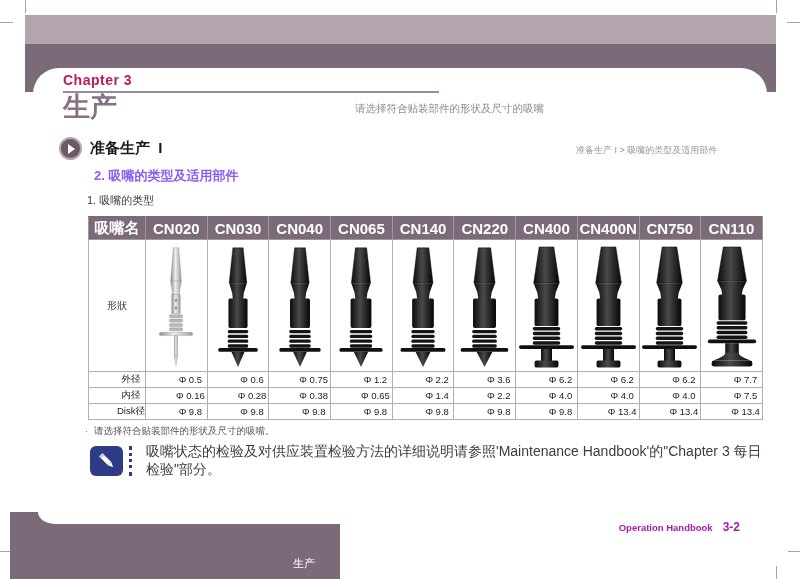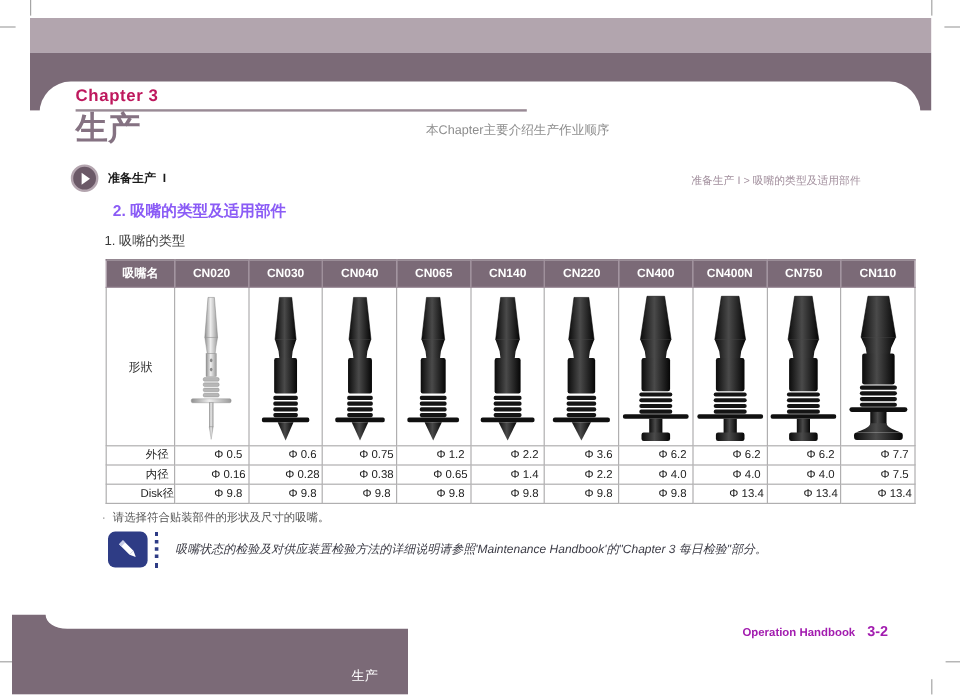--- a/index.html
+++ b/index.html
@@ -19,48 +19,48 @@
 
   .chapter-wrap{position:absolute;left:30px;top:3px;width:376px;border-bottom:2px solid #998a95;padding-bottom:2px;}
   .chapter-label{font-size:14px;font-weight:bold;color:#be185d;letter-spacing:.5px;}
   .chapter-title{position:absolute;left:30px;top:21px;font-size:27px;font-weight:bold;color:#857282;}
   .chapter-note{position:absolute;left:322px;top:34px;font-size:10.5px;color:#8d8d8d;}
 
   .section-row{position:absolute;left:26px;top:69px;display:flex;align-items:center;}
   .play-icon{width:19px;height:19px;border-radius:50%;background:#6b5967;border:2px solid #b4a5af;position:relative;flex:none;}
   .play-icon::after{content:'';position:absolute;left:7px;top:4.5px;border-left:7px solid #fff;
         border-top:5px solid transparent;border-bottom:5px solid transparent;}
-  .section-title{margin-left:8px;font-size:10px;font-weight:bold;color:#1a1a1a;white-space:pre;}
+  .section-title{margin-left:8px;font-size:15px;font-weight:bold;color:#1a1a1a;white-space:pre;}
   .breadcrumb{position:absolute;left:543px;top:76px;font-size:9px;color:#a violet;}
   .breadcrumb{color:#a18e9c;}
 
   .heading{position:absolute;left:61px;top:99px;font-size:13px;font-weight:bold;color:#8b5cf6;}
   .subheading{position:absolute;left:54px;top:125px;font-size:11px;color:#3a3a3a;}
 
   
   .spec-table{position:absolute;left:55px;top:148px;border-collapse:collapse;table-layout:fixed;width:674px;}
   .spec-table col.c-label{width:57px;}
   .spec-table col.c-noz{width:61.7px;}
-  .spec-table th{background:#7b6a77;color:#fff;font-size:10px;font-weight:bold;height:22px;
+  .spec-table th{background:#7b6a77;color:#fff;font-size:15px;font-weight:bold;height:22px;
         border:1px solid #a394a0;border-top:1px solid #7b6a77;padding:0;}
   .spec-table td{border:1px solid #b0afb0;text-align:center;padding:0;background:#fff;}
   .shape-row td{height:131px;vertical-align:bottom;}
   .shape-row td.rowlabel{vertical-align:middle;text-align:center;}
   .spec-row td{height:15px;font-size:9.5px;color:#222;padding-left:28px;}
   .rowlabel{font-size:10px;color:#333;}
   .noz{display:block;margin:0 auto 2px auto;}
 
   .bullet-note{position:absolute;left:52px;top:357px;font-size:9.5px;color:#555;text-align:center;}
   .bullet-note .marker{margin-right:6px;font-size:9px;color:#777;}
 
   .note-block{position:absolute;left:57px;top:375px;display:flex;align-items:center;}
   .pencil-icon{width:33px;height:30px;background:#2e3c85;border-radius:6px;flex:none;
         display:flex;align-items:center;justify-content:center;}
   .note-dots{height:30px;margin-left:6px;border-left:3px dotted #2e3c85;flex:none;}
-  .note-text{margin-left:14px;font-size:10px;color:#3c3c46;font-style:italic;}
+  .note-text{margin-left:14px;font-size:14px;color:#3c3c46;}
 
   .footer{position:absolute;right:27px;top:449px;color:#a21caf;white-space:nowrap;}
   .footer .fb{font-size:9.5px;font-weight:bold;}
   .footer .fp{font-size:12px;font-weight:bold;margin-left:10px;}
 
   
   .prod-tab{position:absolute;left:10px;top:512px;width:330px;height:67px;}
   .prod-tab-label{position:absolute;left:10px;top:512px;width:305px;text-align:right;
         color:#fff;font-size:11px;padding-top:44px;}
 
@@ -154,21 +154,21 @@
 
   <div class="band-light"></div>
   <div class="band-dark"></div>
 
   <div class="card">
 
     <div class="chapter-wrap">
       <span class="chapter-label">Chapter 3</span>
     </div>
     <div class="chapter-title">生产</div>
-    <div class="chapter-note">本Chapter主要介绍生产作业顺序</div>
+    <div class="chapter-note">请选择符合贴装部件的形状及尺寸的吸嘴</div>
 
     <div class="section-row">
       <span class="play-icon"></span>
       <span class="section-title">准备生产  I</span>
     </div>
     <div class="breadcrumb">准备生产 I &gt; 吸嘴的类型及适用部件</div>
 
     <div class="heading">2. 吸嘴的类型及适用部件</div>
     <div class="subheading">1. 吸嘴的类型</div>
 

